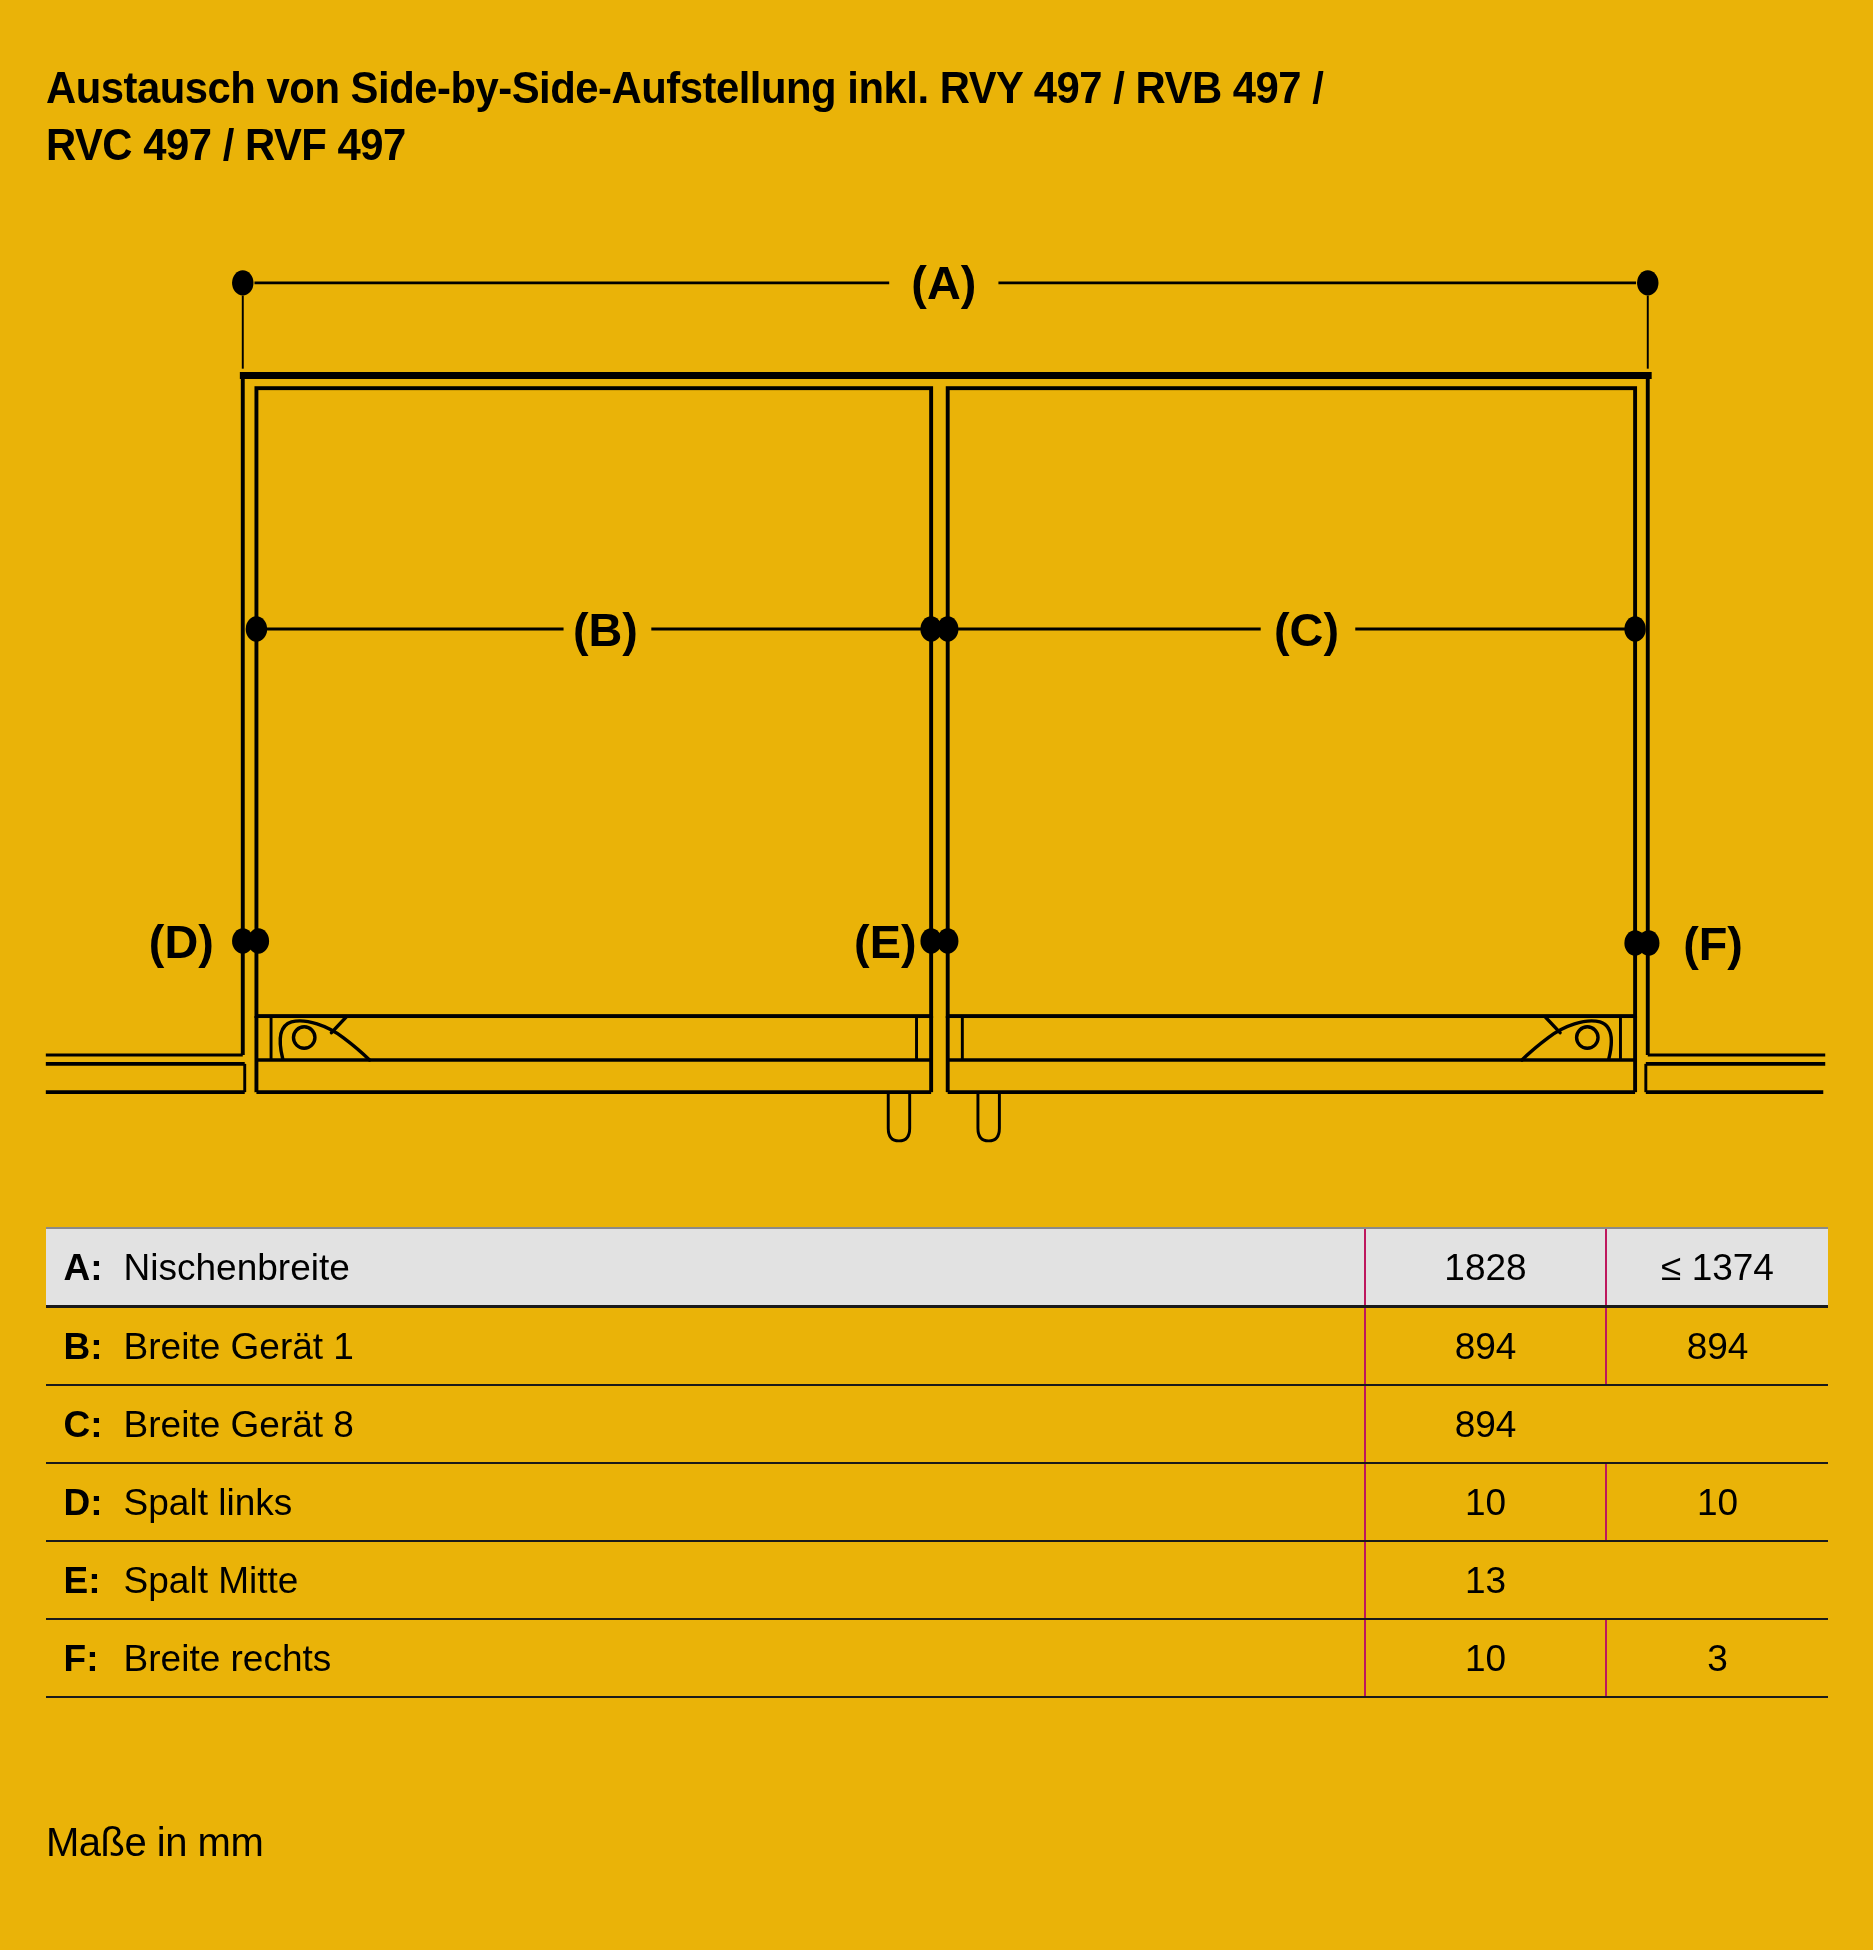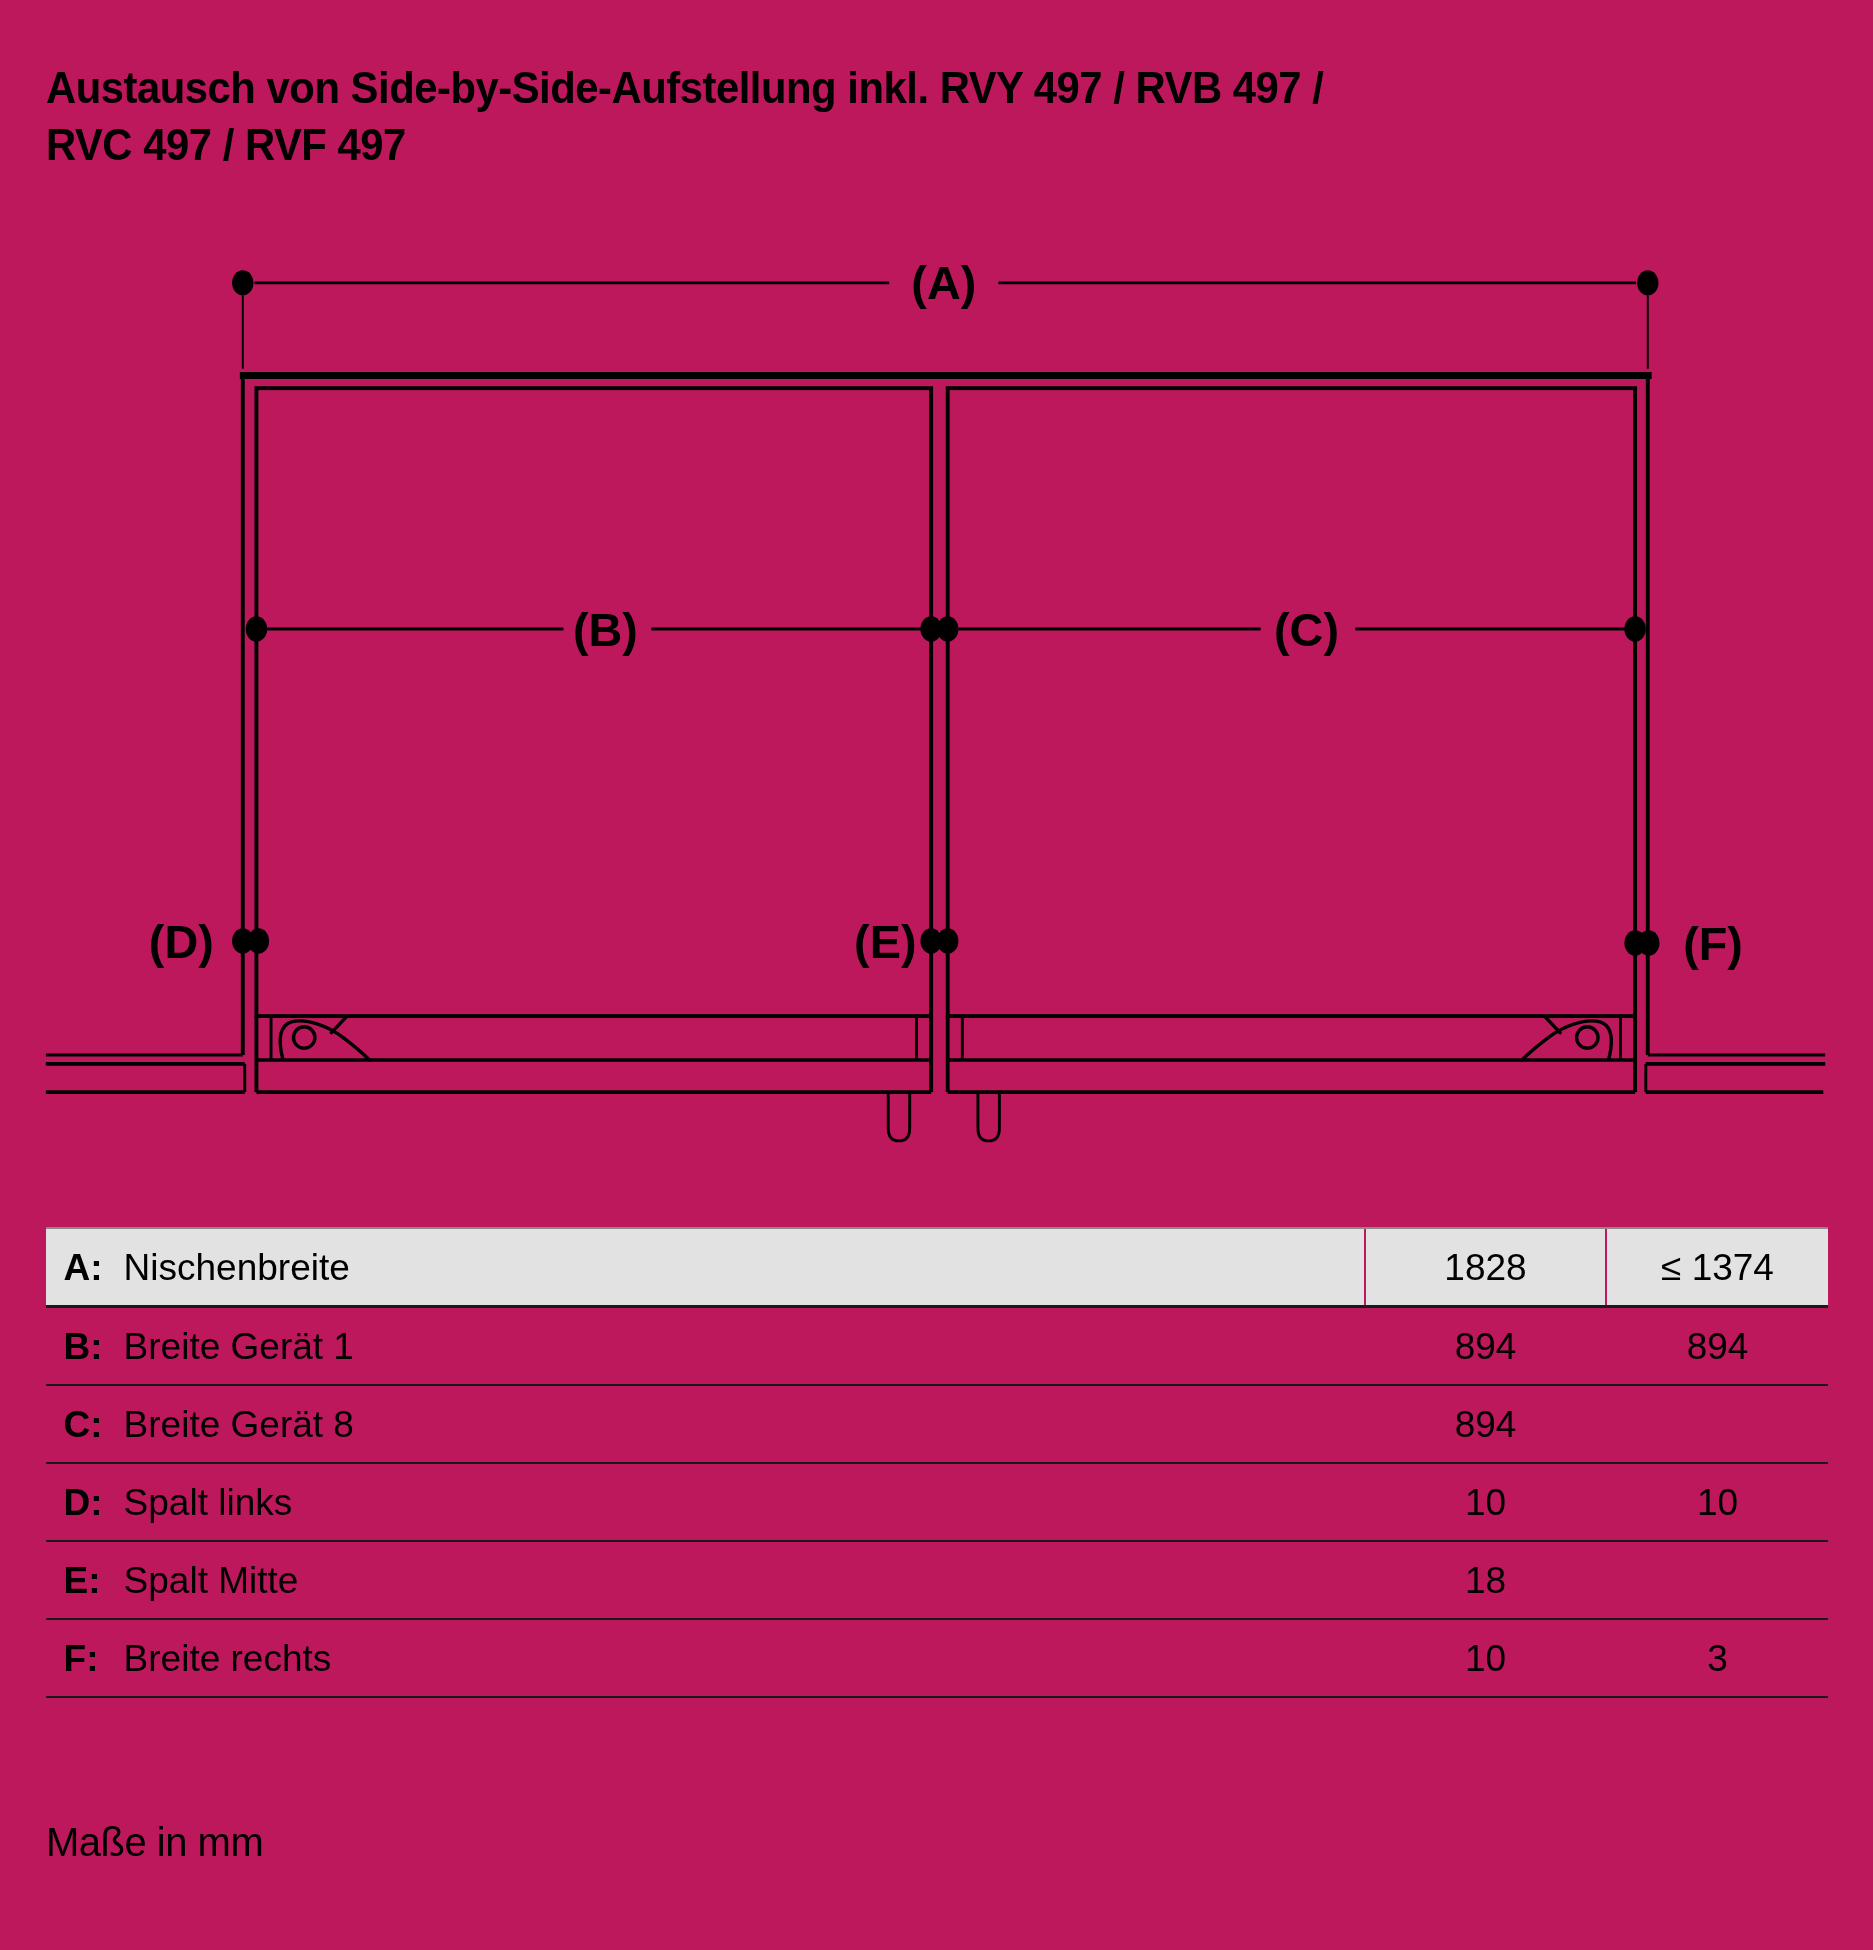--- a/index.html
+++ b/index.html
@@ -1,18 +1,18 @@
 <!DOCTYPE html>
 <html><head>
 <meta charset="utf-8">
 <style>
   html,body{margin:0;padding:0;background:#ffffff;}
   .canvas{
     position:relative;width:1873px;height:1950px;
-    background:#be185d;color:#000;
+    background:#eab308;color:#000;
     font-family:"Liberation Sans",sans-serif;overflow:hidden;
   }
   .title{
     position:absolute;left:46px;top:59px;
     font-size:44px;font-weight:bold;line-height:57px;
     letter-spacing:-0.5px;white-space:nowrap;
     transform:scaleX(0.95);transform-origin:0 0;
   }
   svg.diagram{position:absolute;left:0;top:0;}
   .ink{stroke:#000;fill:none;}
@@ -184,21 +184,21 @@
       </div>
       <div class="cell-val">10</div>
       <div class="cell-val">10</div>
     </div>
 
     <div class="trow">
       <div class="cell-label">
         <span class="key">E:</span>
         <span>Spalt Mitte</span>
       </div>
-      <div class="cell-val">18</div>
+      <div class="cell-val">13</div>
     </div>
 
     <div class="trow">
       <div class="cell-label">
         <span class="key">F:</span>
         <span>Breite rechts</span>
       </div>
       <div class="cell-val">10</div>
       <div class="cell-val">3</div>
     </div>

